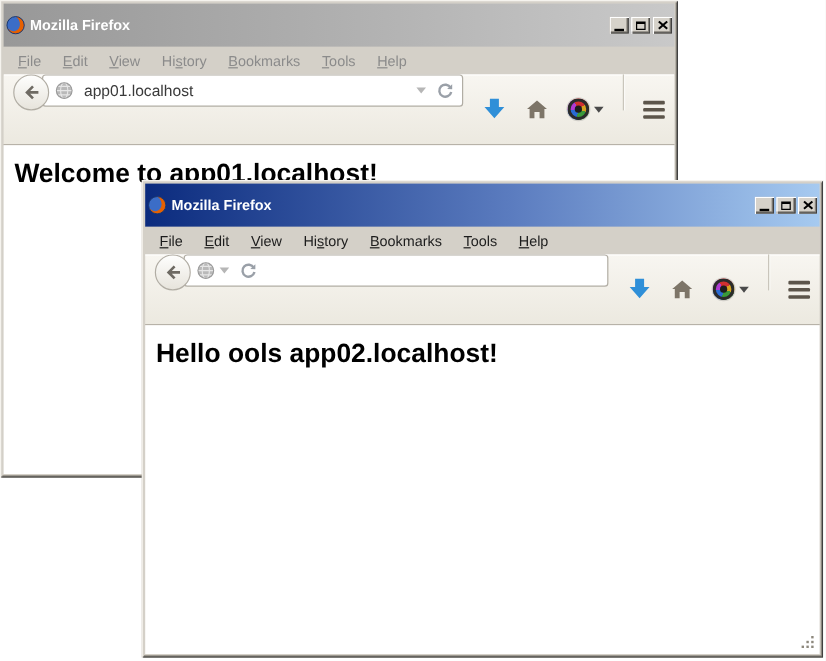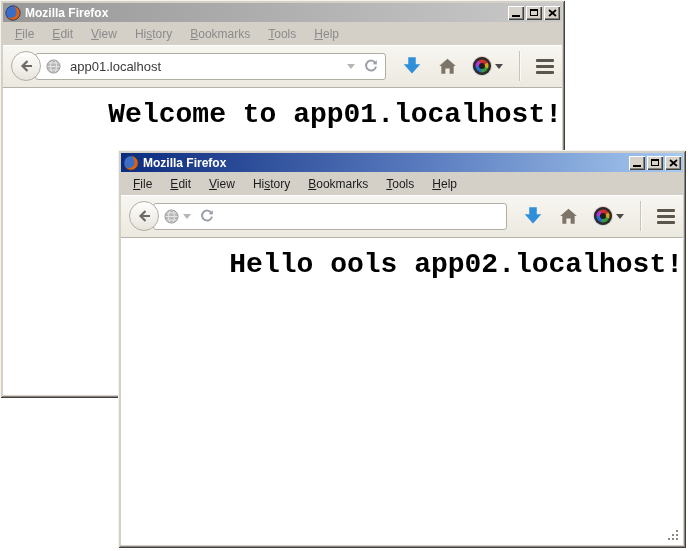--- a/index.html
+++ b/index.html
@@ -5,21 +5,21 @@
   html,body{margin:0;padding:0;background:#ffffff;font-family:"Liberation Sans",sans-serif;}
   #desktop{position:relative;width:688px;height:551px;background:#ffffff;overflow:hidden;}
 
   
   .window{
     position:absolute;background:#d4d0c8;padding:3px;box-sizing:border-box;
     display:flex;flex-direction:column;
     box-shadow: inset 1px 1px 0 #f5f3ee, inset -1px -1px 0 #404040,
                 inset 2px 2px 0 #d4d0c8, inset -2px -2px 0 #8a867d;
   }
-  .titlebar{height:19px;display:flex;align-items:center;padding:0 2px;flex:0 0 auto;}
+  .titlebar{height:36px;display:flex;align-items:center;padding:0 2px;flex:0 0 auto;}
   .w1 .titlebar{background:linear-gradient(90deg,#989898 0%,#b2b2b2 55%,#c9c9c9 100%);}
   .w2 .titlebar{background:linear-gradient(90deg,#0b2b7e 0%,#5c7dc0 55%,#a6caf0 100%);}
   .title-text{flex:1;color:#ffffff;font-size:12px;font-weight:bold;margin-left:4px;white-space:nowrap;overflow:hidden;}
   .app-icon{width:16px;height:16px;flex:0 0 auto;}
   .winbtn{
     width:16px;height:14px;margin-left:2px;background:#d6d2ca;border:0;padding:0;
     display:flex;align-items:center;justify-content:center;
     box-shadow: inset 1px 1px 0 #ffffff, inset -1px -1px 0 #404040, inset -2px -2px 0 #87837b;
   }
   .glyph-min{width:8px;height:2px;background:#000;margin-top:7px;}
@@ -27,21 +27,21 @@
 
   
   .menubar{height:23px;display:flex;align-items:center;padding-left:3px;font-size:12px;background:#d4d0c8;flex:0 0 auto;}
   .menu-item{padding:3px 9px;white-space:nowrap;cursor:default;}
   .w1 .menu-item{color:#8b8b8b;}
   .w2 .menu-item{color:#1c1c1c;}
   .menu-item u{text-decoration:underline;}
 
   
   .toolbar{
-    height:43px;flex:0 0 auto;display:flex;align-items:center;padding:0 8px;box-sizing:border-box;
+    height:59px;flex:0 0 auto;display:flex;padding:0 8px;box-sizing:border-box;
     background:linear-gradient(#f8f6f1,#ece9e0);
     border-bottom:1px solid #b7b2a8;box-shadow:inset 0 1px 0 #ffffff;
   }
   .back-button{
     width:30px;height:30px;border-radius:50%;flex:0 0 auto;z-index:2;
     background:linear-gradient(#fefefd,#e7e4dc);border:1px solid #b1ada4;
     display:flex;align-items:center;justify-content:center;box-sizing:border-box;
   }
   .urlbar{
     flex:1;height:27px;margin-left:-6px;background:#ffffff;border:1px solid #b1ada4;border-radius:3px;
@@ -61,21 +61,21 @@
   }
   .color-wheel::after{content:"";position:absolute;left:6px;top:6px;width:6px;height:6px;border-radius:50%;background:#1d1d1d;}
   .caret-down{width:0;height:0;border-left:4px solid transparent;border-right:4px solid transparent;
     border-top:5px solid #4a4a4a;margin-left:4px;}
   .tb-sep{width:1px;height:30px;background:#c9c5bb;box-shadow:1px 0 0 #fbfaf7;margin-left:16px;flex:0 0 auto;}
   .menu-bars{display:flex;flex-direction:column;gap:3px;}
   .menu-bars span{display:block;width:18px;height:3px;background:#5c554b;border-radius:1px;}
 
   
   .content{flex:1;background:#ffffff;position:relative;overflow:hidden;}
-  .content h1{font-family:Liberation Mono, monospace;font-size:28px;font-weight:bold;color:#000;margin:11px 0 0 9px;white-space:nowrap;text-align:right;}
+  .content h1{font-family:Liberation Sans, sans-serif;font-size:22px;font-weight:bold;color:#000;margin:11px 0 0 9px;white-space:nowrap;}
   .resize-grip{position:absolute;right:3px;bottom:3px;}
 
   
   #window1{left:0;top:0;width:565px;height:398px;z-index:1;}
   #window2{left:118px;top:150px;width:568px;height:398px;z-index:2;}
 </style>
 </head>
 <body>
 
 <div id="desktop">

